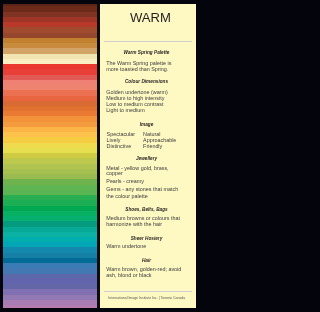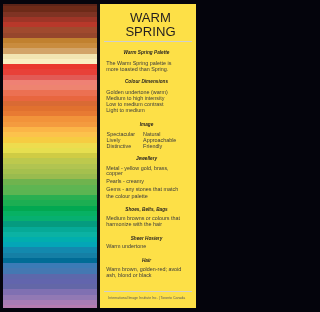--- a/index.html
+++ b/index.html
@@ -1,21 +1,21 @@
 <!DOCTYPE html>
 <html><head>
 <meta charset="utf-8">
 <style>
   html,body{margin:0;padding:0;}
   body{width:200px;height:312px;background:#04040c;font-family:"Liberation Sans",sans-serif;overflow:hidden;position:relative;}
   #card{position:absolute;left:3.3px;top:3.5px;width:192.9px;height:304px;overflow:hidden;}
   #swatches{position:absolute;left:0;top:0;width:94.2px;height:304px;overflow:hidden;}
   .sw{position:absolute;left:0;width:94.2px;height:5.26px;}
     #divider{position:absolute;left:94.2px;top:0;width:2.6px;height:304px;background:#0b0b12;}
-  #panel{position:absolute;left:96.8px;top:0;width:96.1px;height:304px;background:#fde047;}
+  #panel{position:absolute;left:96.8px;top:0;width:96.1px;height:304px;background:#fef9c3;}
   .t{position:absolute;white-space:nowrap;color:#231f20;}
   .title{font-size:13.1px;text-align:center;width:96.1px;left:2.35px;letter-spacing:0px;}
   .rule{position:absolute;height:1px;background:#cfcfcf;}
   .hd{font-size:4.72px;font-weight:bold;font-style:italic;text-align:center;width:96.1px;left:-1.65px;color:#231f20;}
   .bd{font-size:5.4px;color:#3c3c3c;left:6.2px;}
   .fc{font-size:3.48px;color:#5a5a5a;text-align:center;width:96.1px;left:-1.4px;}
 </style>
 </head>
 <body>
 
@@ -77,21 +77,20 @@
       <div class="sw" style="background: rgb(98, 101, 173); top: 275.42px;"></div>
       <div class="sw" style="background: rgb(99, 103, 167); top: 280.66px;"></div>
       <div class="sw" style="background: rgb(128, 112, 178); top: 285.9px;"></div>
       <div class="sw" style="background: rgb(146, 121, 180); top: 291.14px;"></div>
       <div class="sw" style="background: rgb(168, 124, 180); top: 296.38px;"></div>
       <div class="sw" style="background: rgb(181, 124, 176); top: 301.62px;"></div>
     </div>
   <div id="divider"></div>
   <div id="panel">
     <div class="t title" style="top:6.6px">WARM</div>
-    <div class="t title" style="top:20px">SPRING</div>
     <div class="rule" style="left:3.5px;top:37.8px;width:88.5px"></div>
     <div id="sections">
         <div class="t hd" style="top: 46.8px;">Warm Spring Palette</div>
         <div class="t bd" style="top: 56.9px;">The Warm Spring palette is</div>
         <div class="t bd" style="top: 62.7px;">more toasted than Spring.</div>
         <div class="t hd" style="top: 75.3px;">Colour Dimensions</div>
         <div class="t bd" style="top: 85.1px;">Golden undertone (warm)</div>
         <div class="t bd" style="top: 91.3px;">Medium to high intensity</div>
         <div class="t bd" style="top: 97.8px;">Low to medium contrast</div>
         <div class="t bd" style="top: 103.9px;">Light to medium</div>

